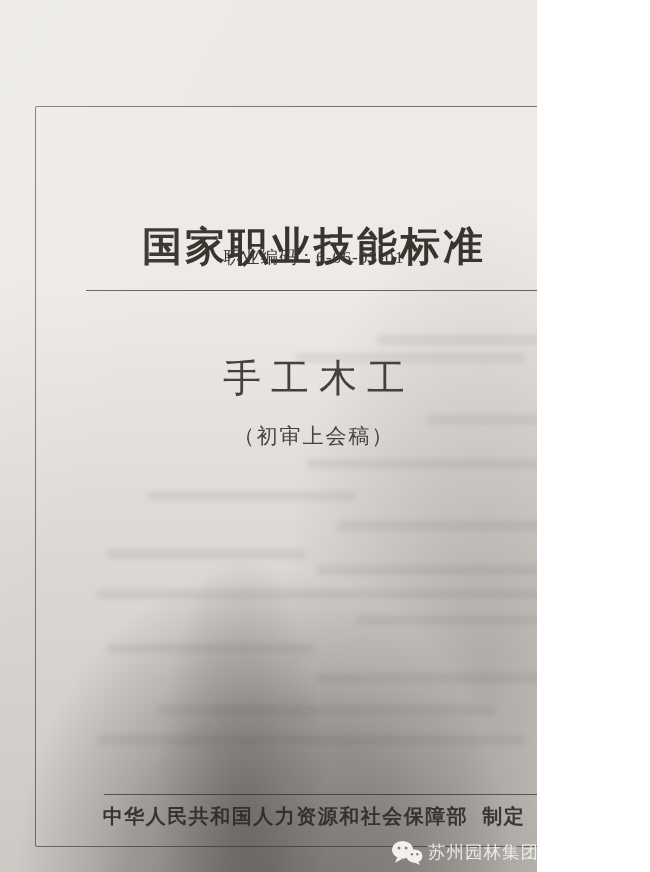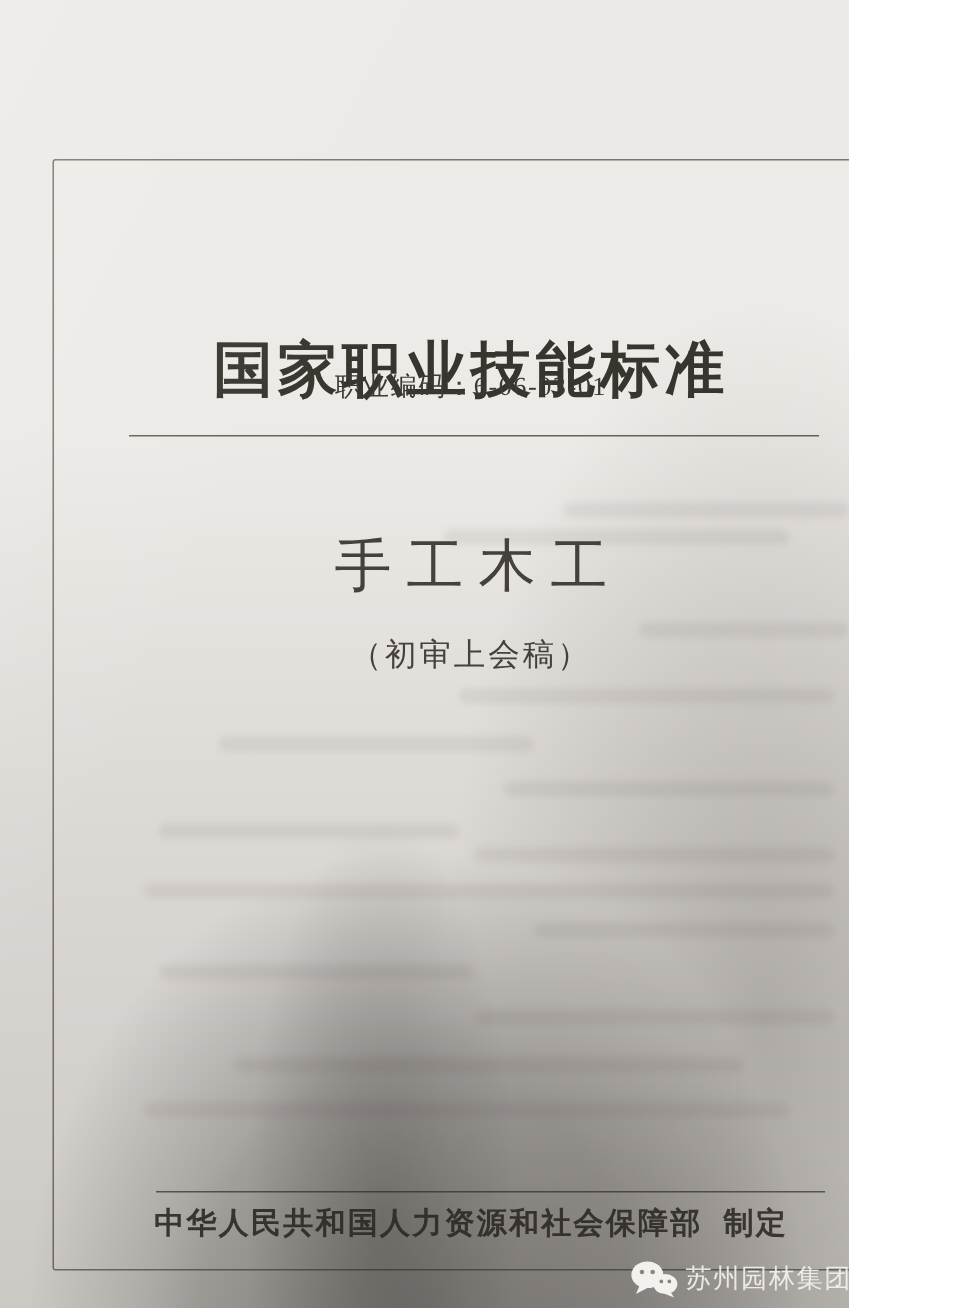--- a/index.html
+++ b/index.html
@@ -7,24 +7,25 @@
     padding: 0;
     width: 650px;
     height: 872px;
     overflow: hidden;
     font-family: "Liberation Serif", "DejaVu Serif", serif;
   }
 
   
   .photo {
     position: relative;
-    width: 566px;
+    width: 517px;
     height: 872px;
     background: #ece9e6;
     overflow: hidden;
+    padding-left: 20px;
   }
 
   
   .page {
     position: absolute;
     left: 35px;
     top: 106px;
     width: 558px;
     height: 741px;
     background: #edeae7;

